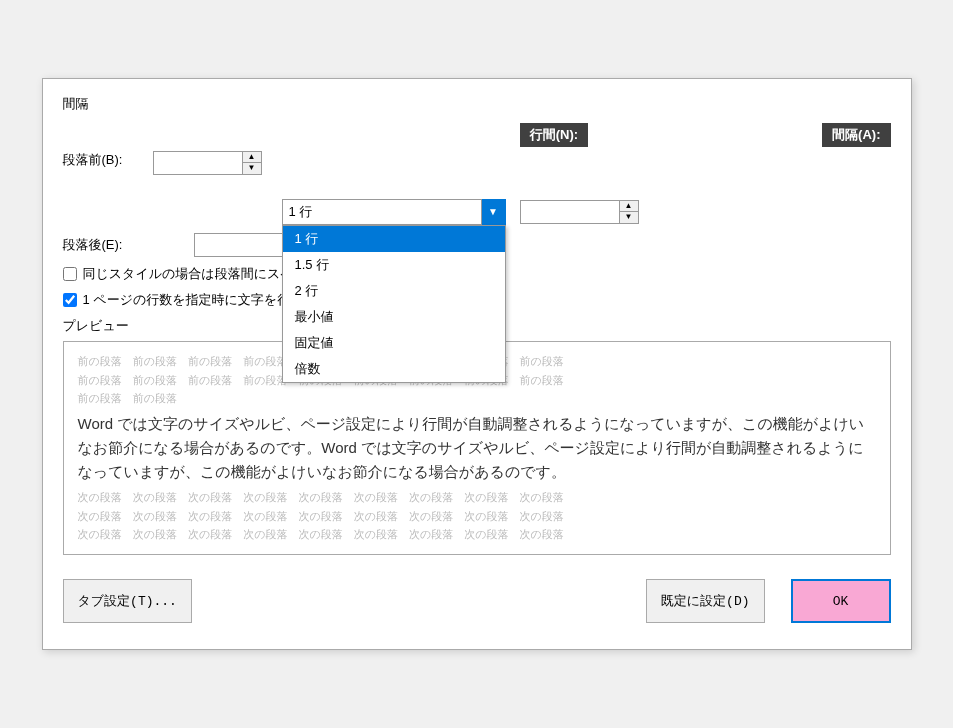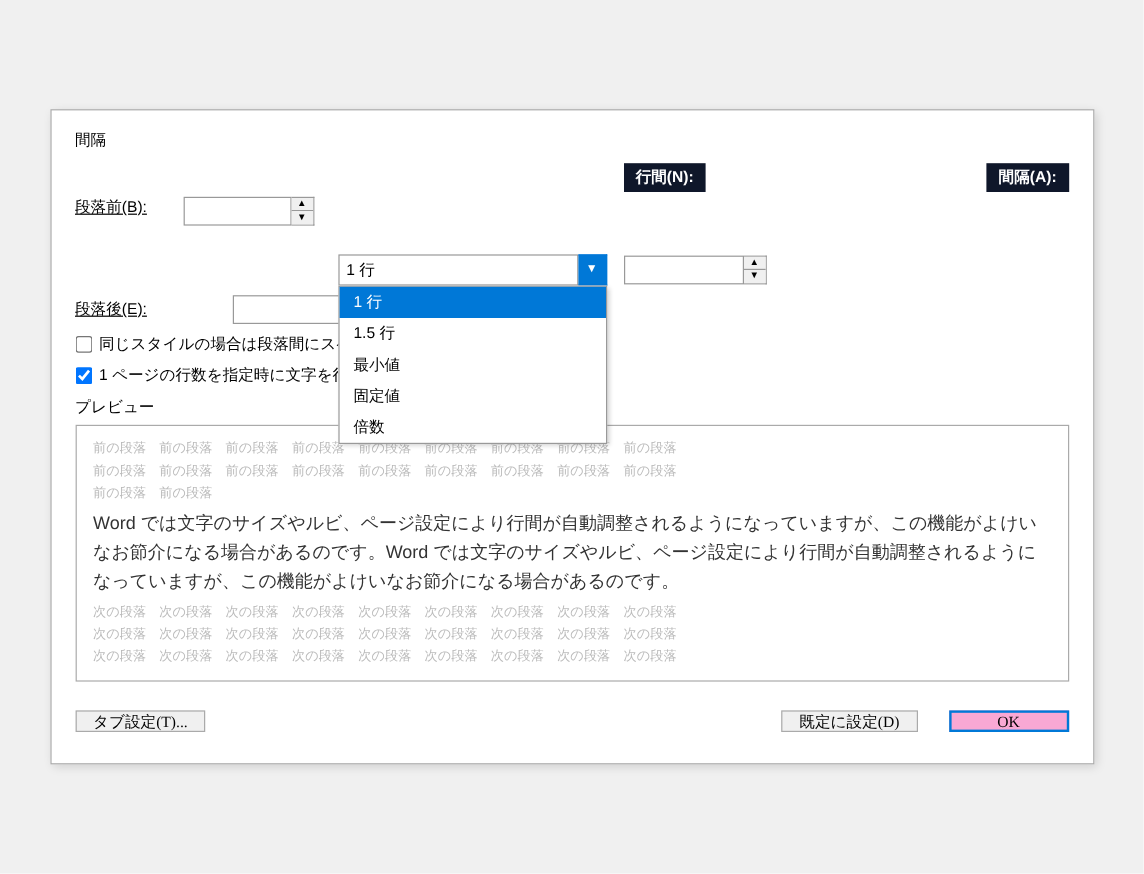--- a/index.html
+++ b/index.html
@@ -27,21 +27,20 @@
     }
     .row {
       display: flex;
       align-items: center;
       margin-bottom: 8px;
     }
     .label {
       width: 90px;
       font-size: 13px;
       flex-shrink: 0;
-      text-decoration: underline;
     }
     .spinner-group {
       display: flex;
       align-items: center;
       margin-right: 20px;
     }
     .spinner-input {
       width: 90px;
       height: 24px;
       border: 1px solid #999;
@@ -179,37 +178,37 @@
     }
     .footer-left {
       display: flex;
       gap: 8px;
     }
     .footer-right {
       display: flex;
       gap: 26px;
     }
     .btn {
-      height: 18px;
+      height: 44px;
       min-width: 100px;
       padding: 0 14px;
       font-size: 13px;
-      font-family: Liberation Serif, serif;
+      font-family: Liberation Mono, monospace;
       border: 1px solid #aaa;
       background: #f0f0f0;
       cursor: pointer;
     }
     .btn.primary {
       border: 2px solid #0078d7;
       background: #f9a8d4;
       color: #000;
       font-weight: normal;
     }
     .highlighted-label {
-      background: #0f172a;
+      background: #404040;
       color: white;
       padding: 3px 10px;
       font-size: 13px;
       font-weight: bold;
       margin-right: 0;
     }
   </style>
 </head>
 <body>
 
@@ -253,20 +252,21 @@
           <div class="spinner-buttons">
             <button class="spinner-btn">▲</button>
             <button class="spinner-btn">▼</button>
           </div>
         </div>
       </div>
 
       <div class="dropdown-list">
         <div class="dropdown-item selected">1 行</div>
         <div class="dropdown-item">1.5 行</div>
+        <div class="dropdown-item">2 行</div>
         <div class="dropdown-item">最小値</div>
         <div class="dropdown-item">固定値</div>
         <div class="dropdown-item">倍数</div>
       </div>
     </div>
   </div>
 
   <div class="row" style="margin-top:4px;gap:41px;">
     <div class="label">段落後(E):</div>
     <div class="spinner-group">

